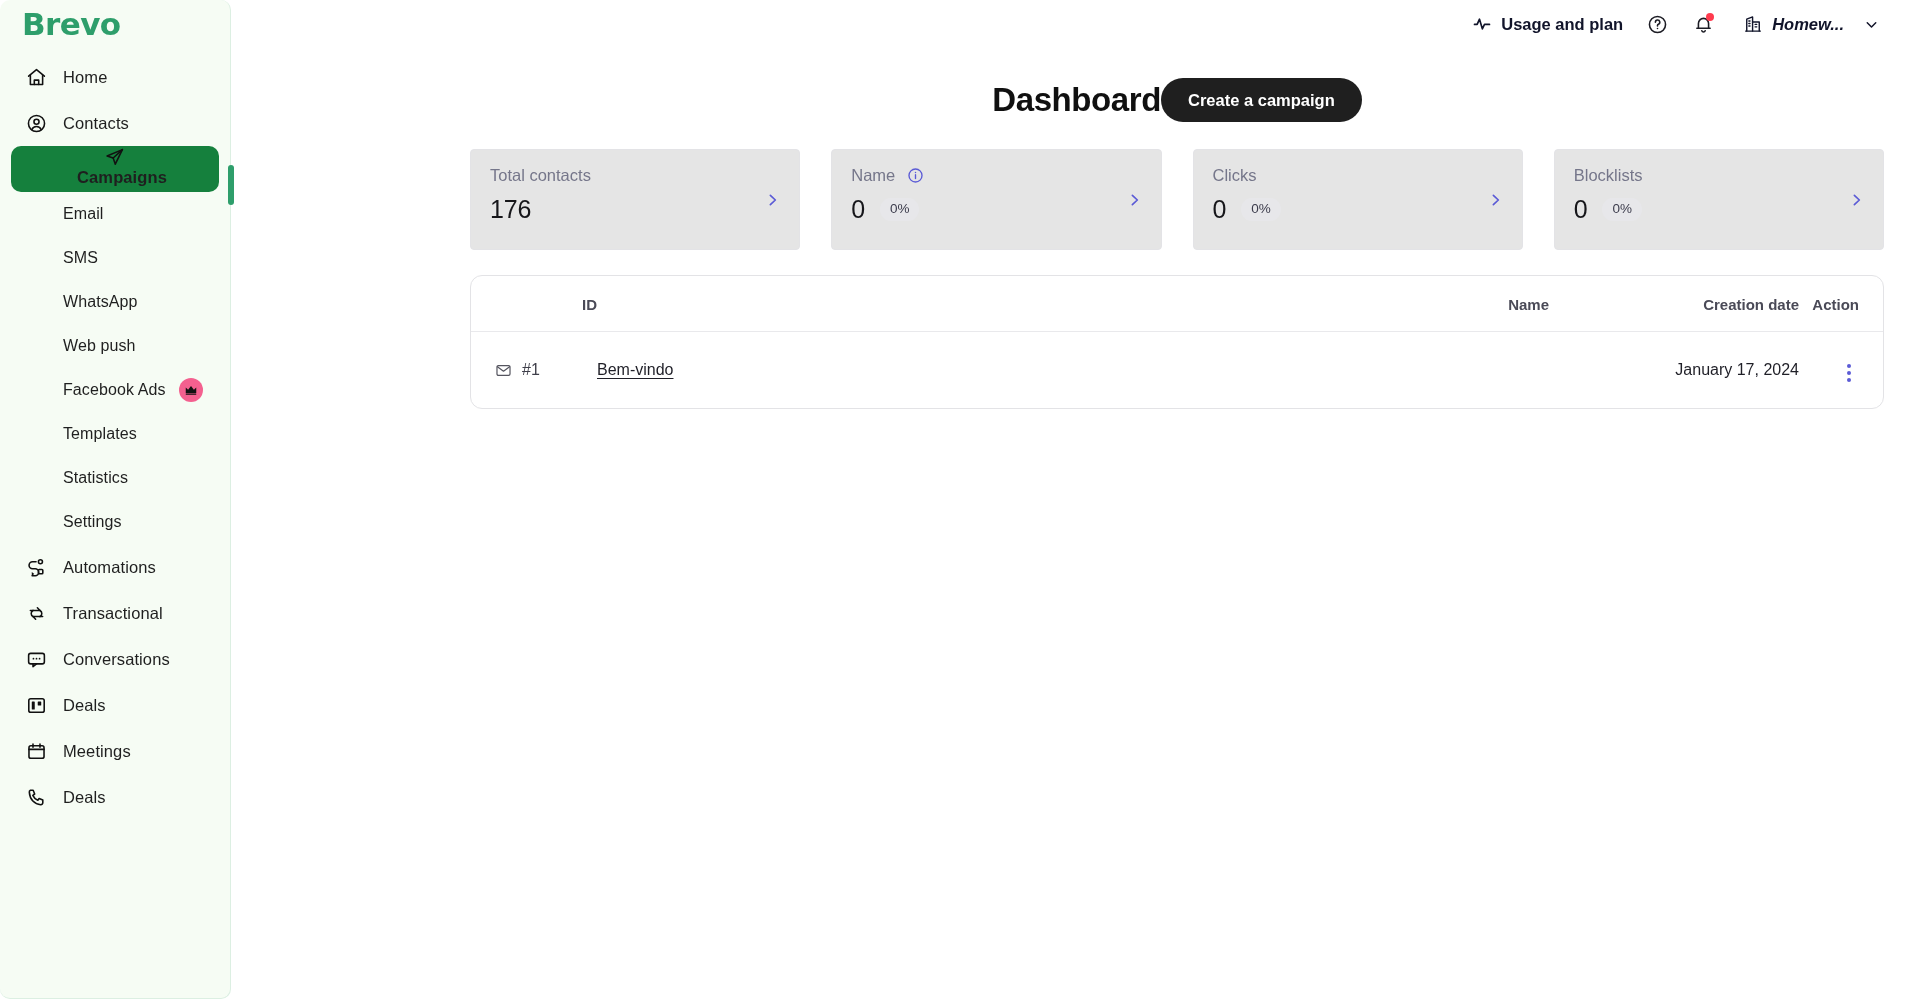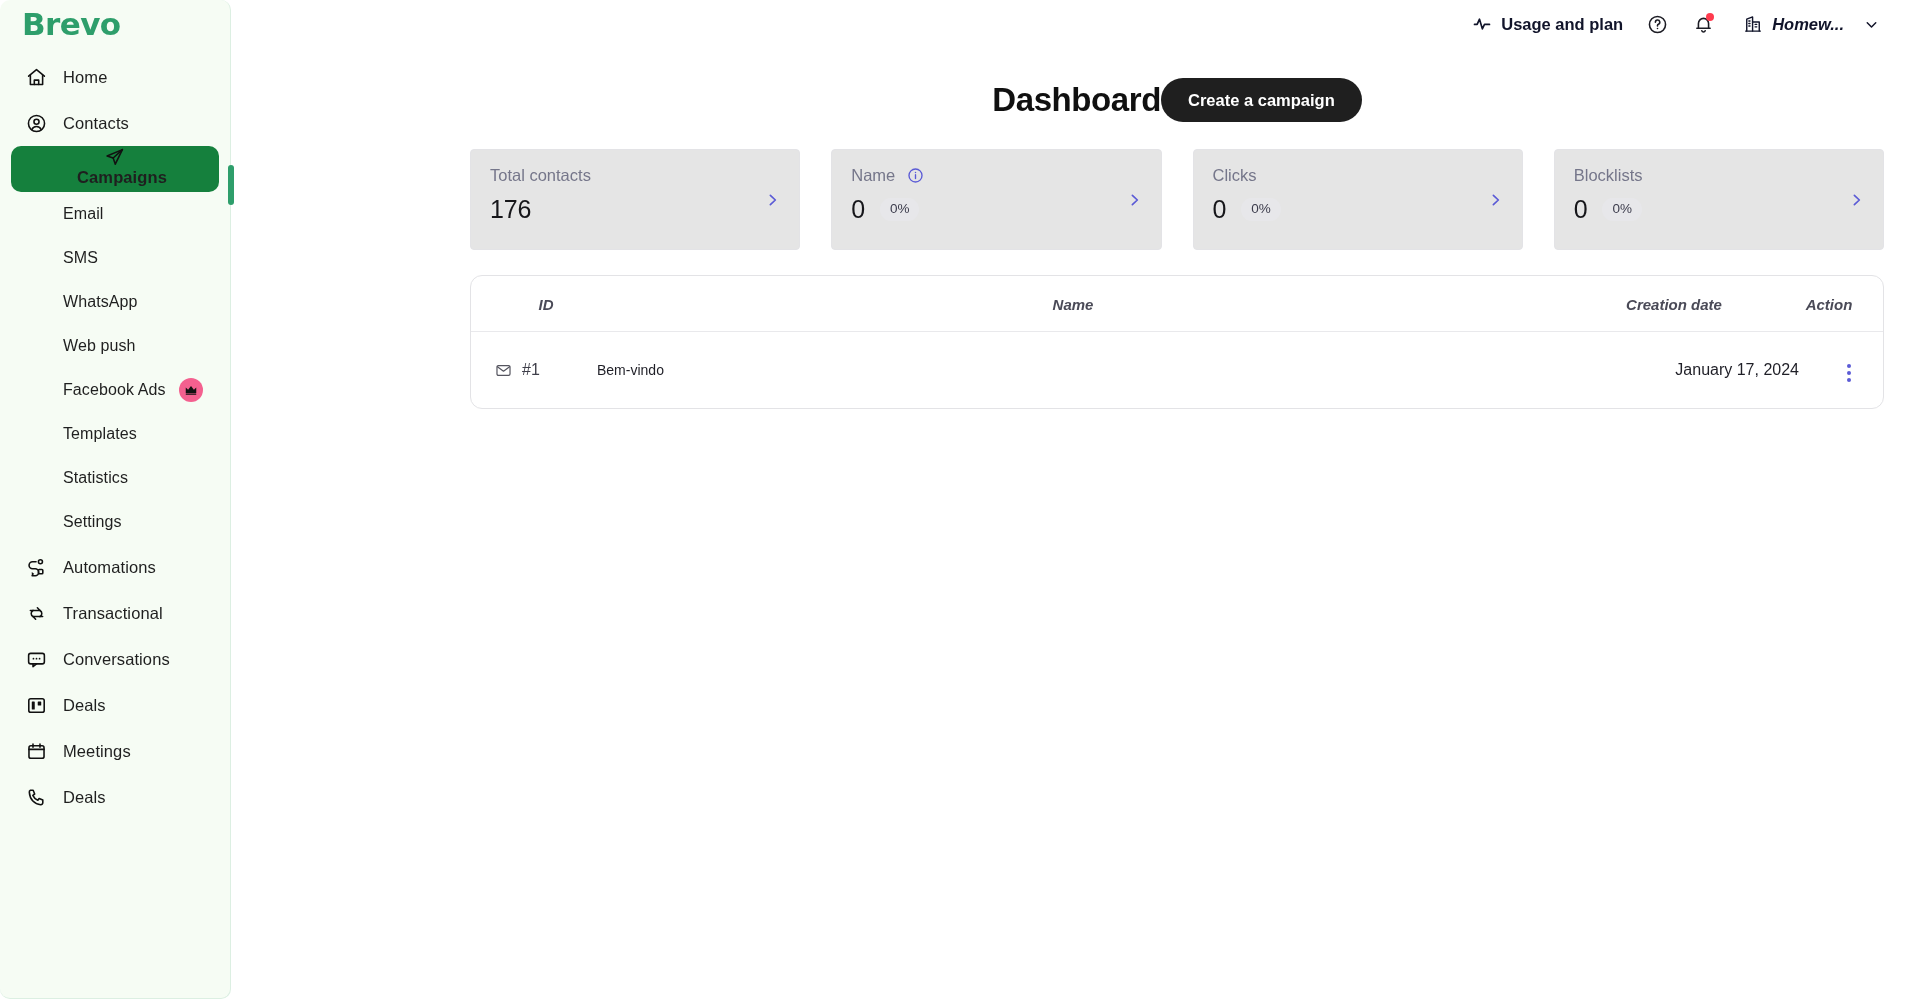--- a/index.html
+++ b/index.html
@@ -290,27 +290,26 @@
     border-radius: 12px;
     background: #fff;
     overflow: hidden;
   }
   table.drafts {
     width: 100%;
     border-collapse: collapse;
     table-layout: fixed;
   }
   table.drafts th {
-    text-align: center;
+    text-align: right;
     font-size: 15px;
     font-weight: 700;
     color: #4a4a57;
     padding: 20px 0 18px 0;
     border-bottom: 1.5px solid #e9e9ec;
-    font-style: italic;
   }
   table.drafts td {
     font-size: 16px;
     color: #1f1f27;
     padding: 22px 0;
     vertical-align: middle;
   }
   .col-id     { width: 126px; padding-left: 24px !important; }
   .col-name   { width: auto; }
   .col-date   { width: 250px; text-align: right; }
@@ -318,23 +317,24 @@
 
   .id-cell {
     display: flex;
     align-items: center;
     gap: 10px;
     color: #3f3f4a;
     font-size: 16px;
   }
   .name-link {
     color: #1f1f27;
+    text-decoration: underline;
     text-underline-offset: 3px;
     cursor: pointer;
-    font-size: 14px;
+    font-size: 16px;
   }
   .kebab {
     display: inline-flex;
     flex-direction: column;
     gap: 3px;
     cursor: pointer;
     padding: 4px 8px;
   }
   .kebab span {
     width: 4px;

